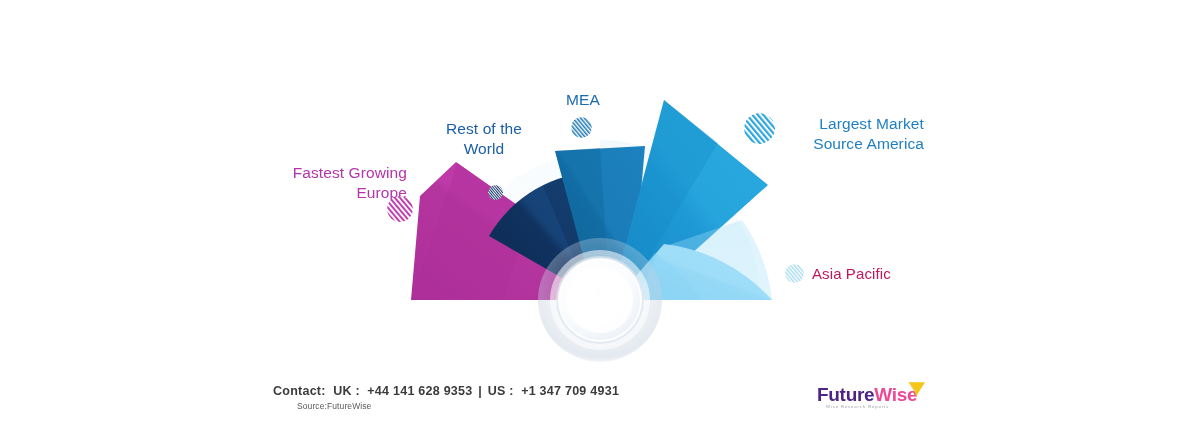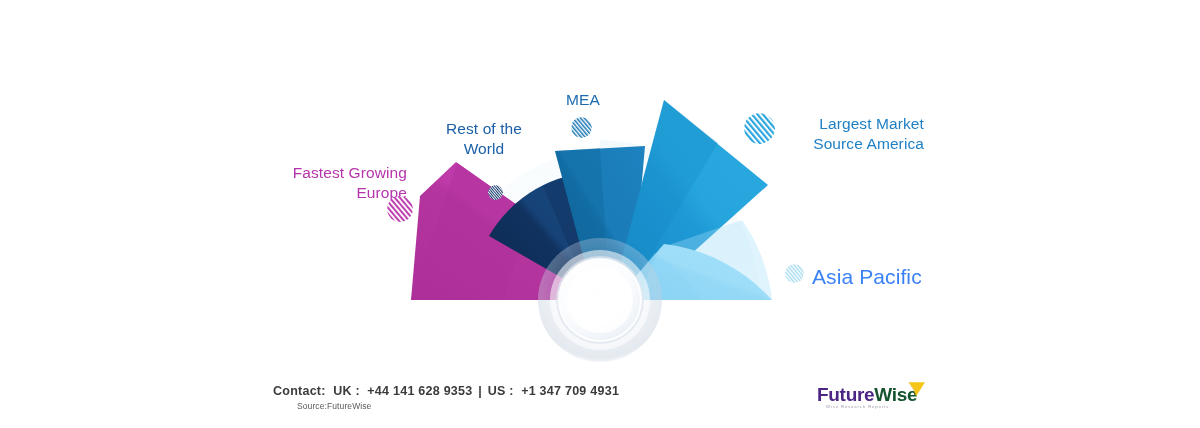--- a/index.html
+++ b/index.html
@@ -55,22 +55,22 @@
   }
   .lbl-na {
     left:780px; top:114px;
     width:144px;
     text-align:right;
     font-size:15.5px;
     color:#1e7fc4;
   }
   .lbl-ap {
     left:812px; top:264px;
-    font-size:21px;
-    color:#3b82f6;
+    font-size:15px;
+    color:#be185d;
   }
 
   
   .dot {
     position:absolute;
     border-radius:50%;
     overflow:hidden;
   }
   .dot svg { display:block; width:100%; height:100%; }
 
@@ -105,21 +105,21 @@
 
   
   #logo { position:absolute; left:817px; top:-2px; width:108px; height:34px; }
   .logo-word {
     position:absolute; left:0; top:2px;
     font-size:19px; font-weight:bold;
     letter-spacing:-.3px;
     white-space:nowrap;
   }
   .logo-fut { color:#4c2585; }
-  .logo-wise { color:#14532d; }
+  .logo-wise { color:#ec4899; }
   .logo-flag { position:absolute; left:90px; top:-1px; width:19px; height:17px; }
   .logo-tag {
     position:absolute; left:9px; top:22px;
     font-size:4.2px;
     letter-spacing:.9px;
     color:#9a9aa8;
     white-space:nowrap;
   }
 </style>
 </head>

